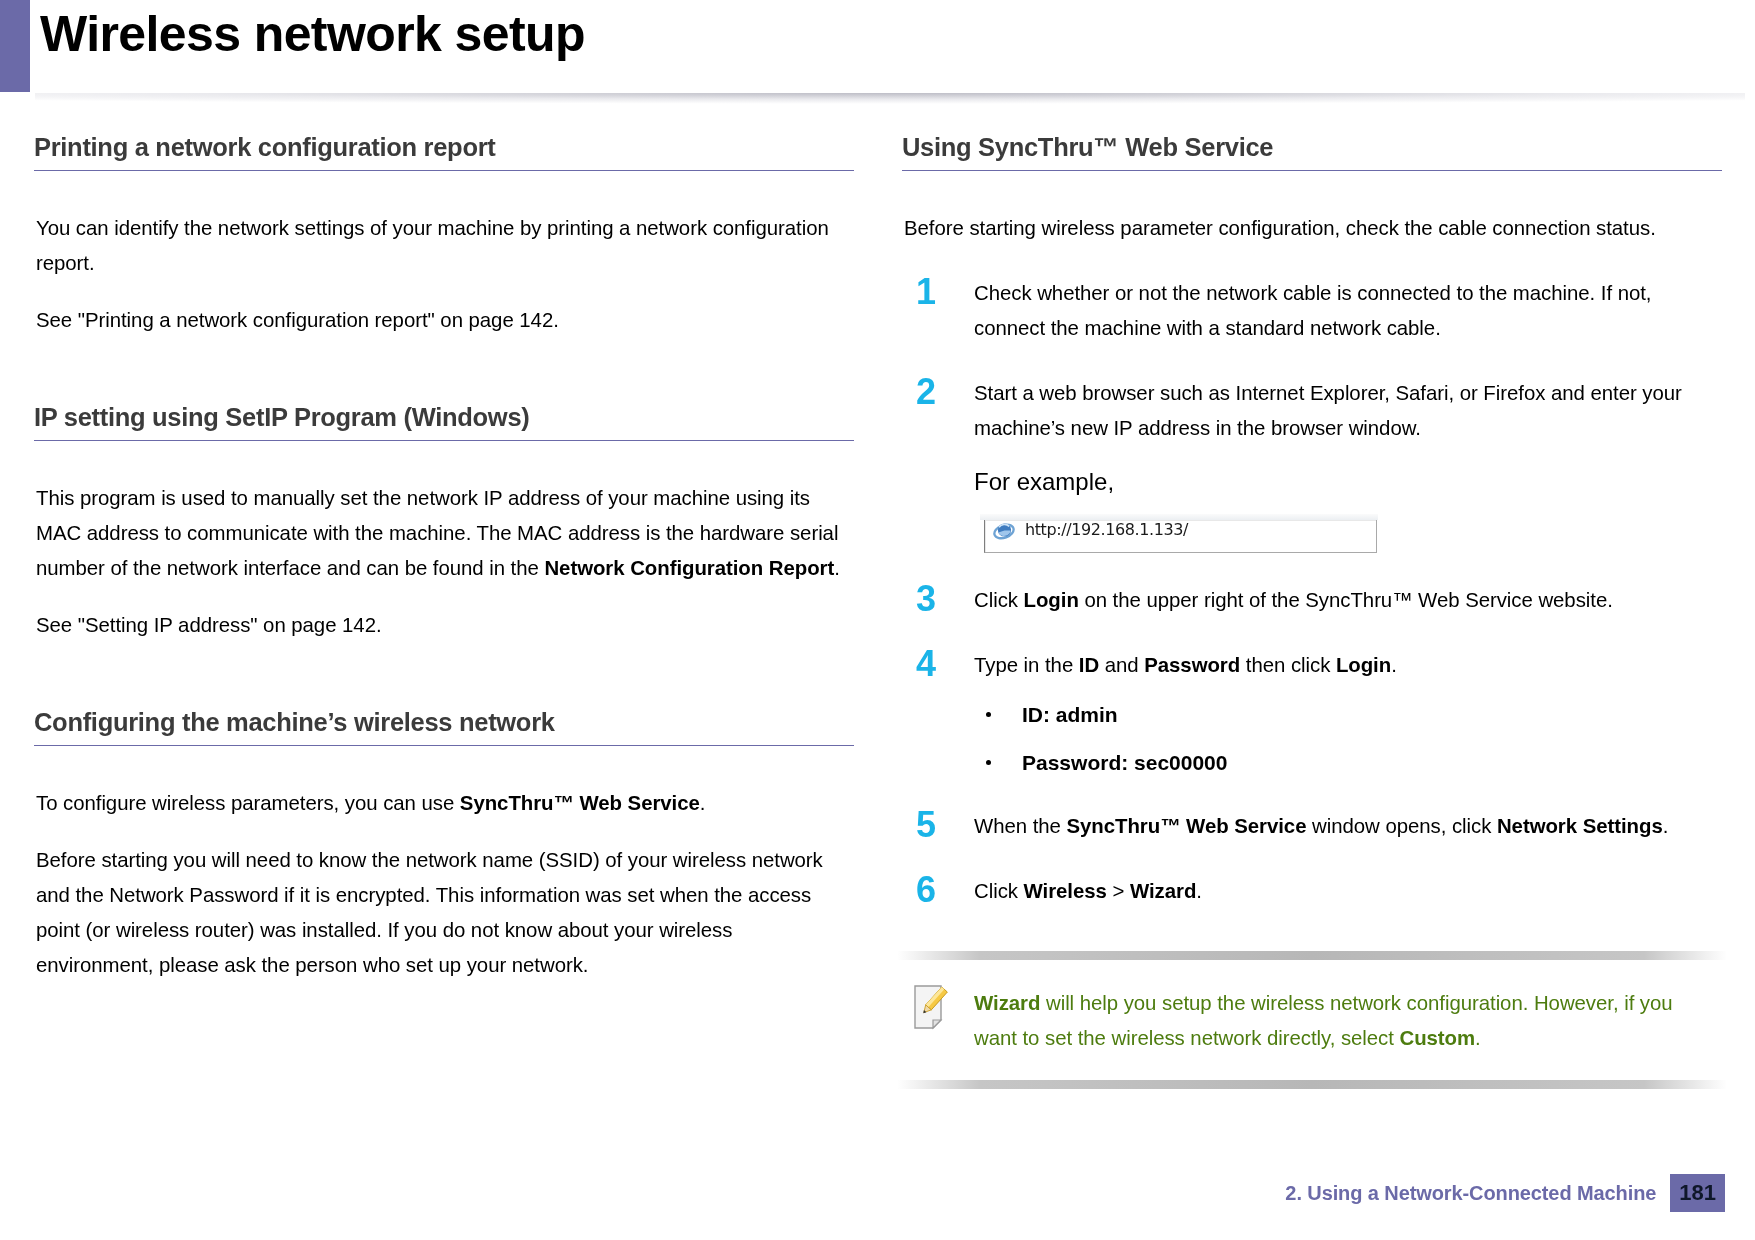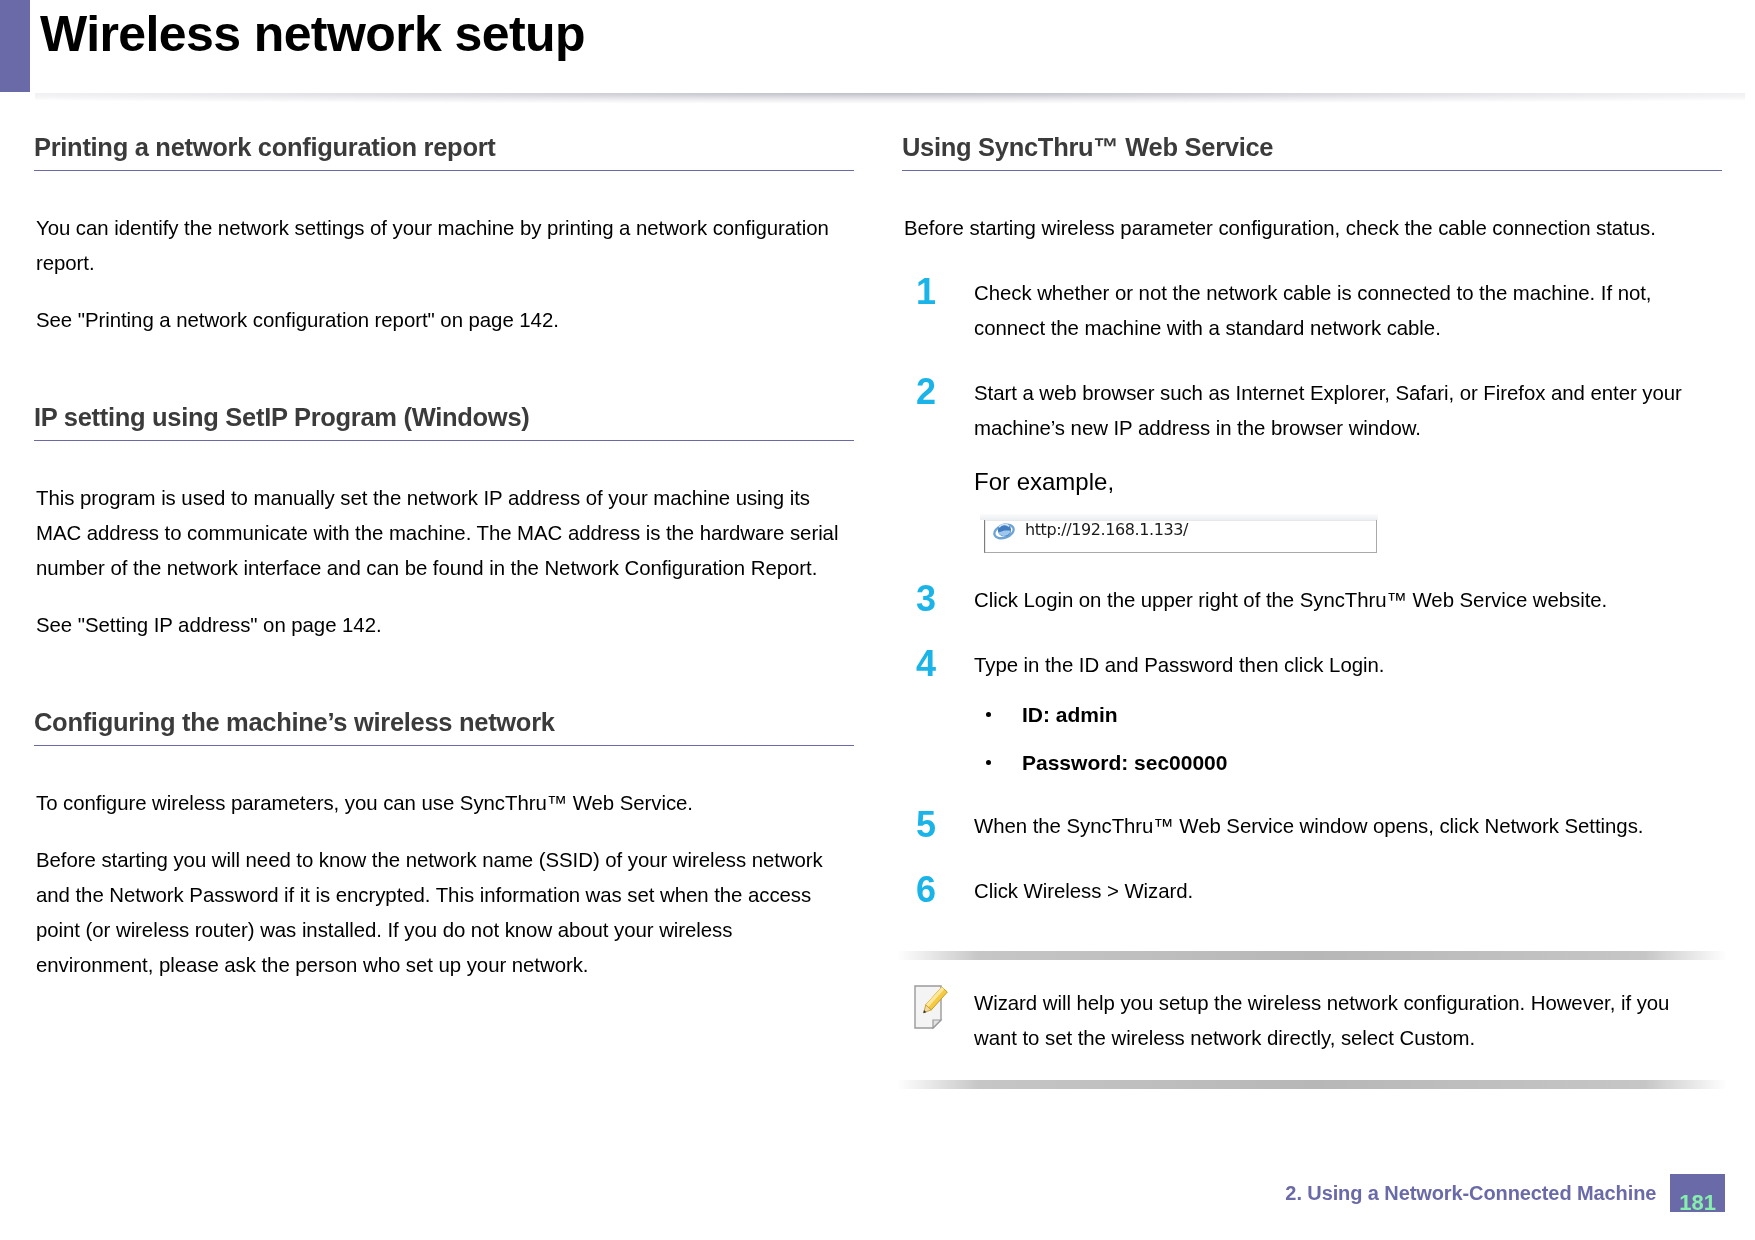--- a/index.html
+++ b/index.html
@@ -69,21 +69,21 @@
   .sec-gap-2 { height: 54px; }
 
   p.body {
     margin: 6px;
     font-size: 20.4px;
     color: #000000;
     line-height: 35px;
     letter-spacing: -0.05px;
   }
   p.body + p.body { margin-top: 22px; }
-  .b { font-weight: normal; }
+  .b { font-weight: bold; }
 
   
   .step {
     position: relative;
     padding-left: 76px;
     margin-top: 30px;
   }
   .step-num {
     position: absolute;
     left: 18px; top: -6px;
@@ -169,21 +169,21 @@
     border-image: linear-gradient(90deg, #ffffff 0%, #c6c6c6 10%, #b7b7b7 50%, #c6c6c6 90%, #ffffff 100%) 1;
   }
   .note-icon {
     position: absolute;
     left: 14px; top: 24px;
     width: 38px; height: 46px;
   }
   .note-text {
     font-size: 20.4px;
     line-height: 35px;
-    color: #000000;
+    color: #4d7c0f;
     letter-spacing: -0.05px;
   }
 
   
   .footer {
     position: absolute;
     right: 30px; bottom: 28px;
     display: flex;
     align-items: stretch;
     height: 38px;
@@ -192,25 +192,25 @@
     font-size: 20px;
     font-weight: bold;
     color: #6b6aa8;
     line-height: 38px;
     padding-right: 14px;
     letter-spacing: -0.1px;
     white-space: nowrap;
   }
   .footer-page {
     background: #6b6aa8;
-    color: #86efac;
+    color: #0f172a;
     font-size: 22px;
     font-weight: bold;
     line-height: 38px;
-    padding: 10px 9px;
+    padding: 0 9px;
     min-width: 52px;
   }
 </style>
 </head>
 <body>
 
 <div class="page">
 
   <div class="header-bar">
     <div class="header-accent"></div>

